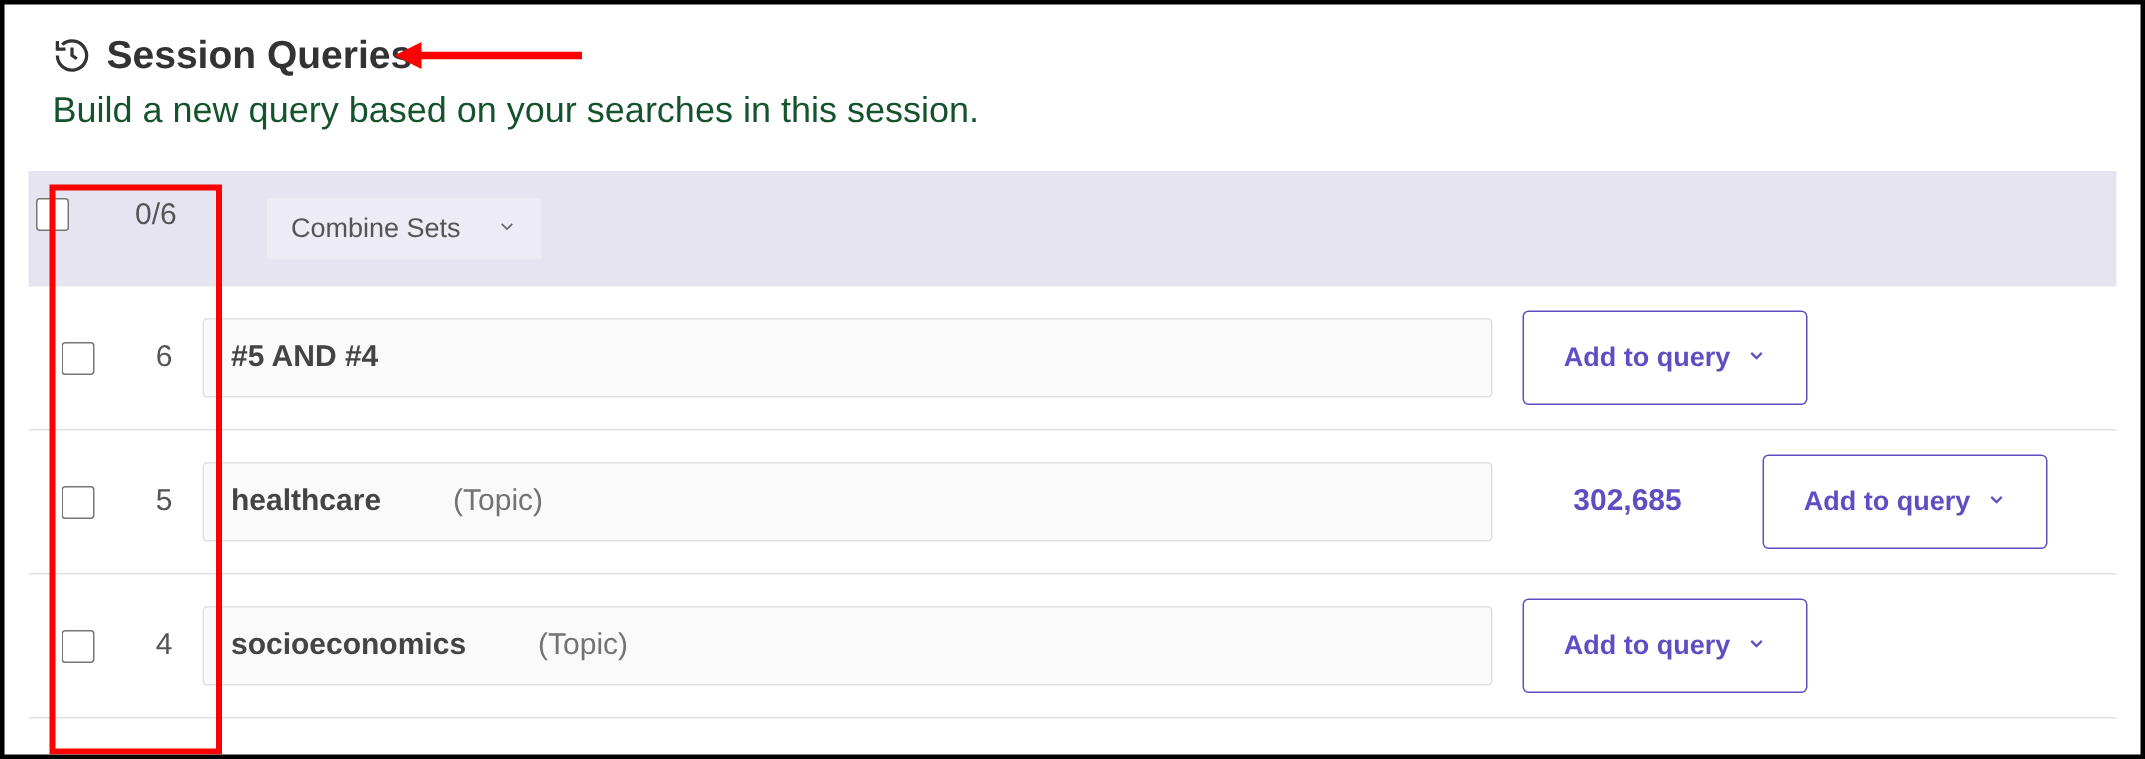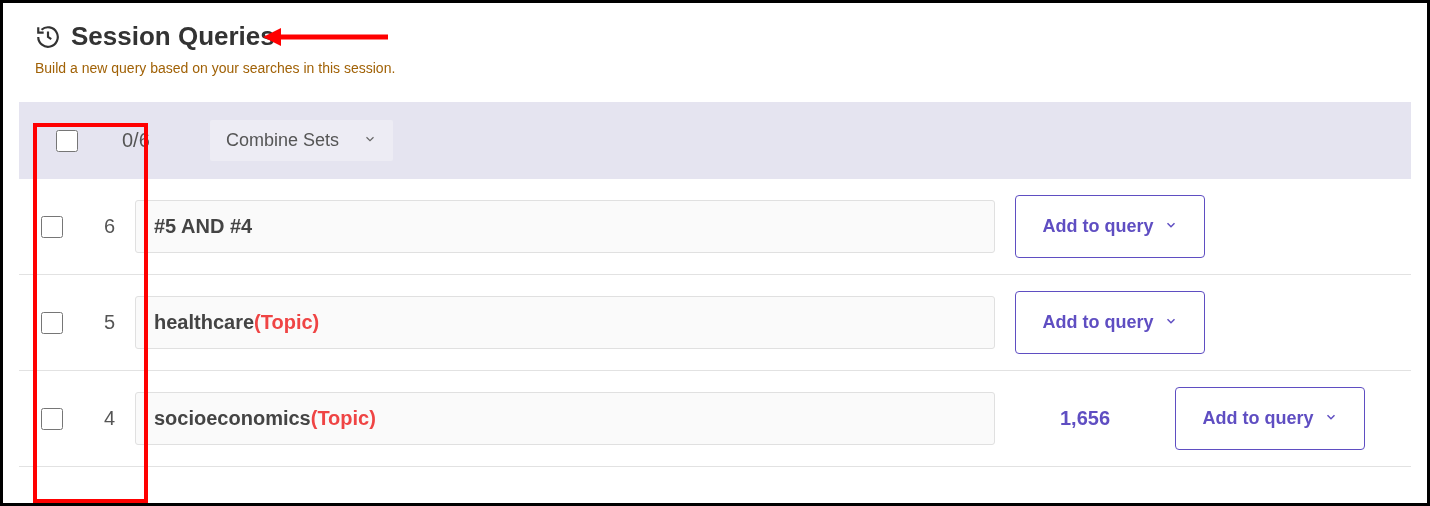--- a/index.html
+++ b/index.html
@@ -31,33 +31,33 @@
       position: absolute;
       left: 260px;
       top: 22px;
       width: 125px;
       height: 24px;
       pointer-events: none;
     }
 
     .subtitle {
       padding: 0 24px 22px 32px;
-      font-size: 14px;
-      color: #a16207;
+      font-size: 24px;
+      color: #14532d;
     }
 
     .panel {
       margin: 4px 16px 0 16px;
     }
 
     .panel-header {
       background: #e5e4f0;
       display: flex;
-      align-items: center;
-      padding: 18px 37px;
+      align-items: flex-start;
+      padding: 18px 5px;
       gap: 32px;
     }
 
     .chk {
       width: 22px;
       height: 22px;
       accent-color: #555;
     }
 
     .sel-count {
@@ -106,21 +106,21 @@
       border-radius: 3px;
       padding: 14px 18px;
       min-height: 52px;
       font-size: 20px;
       color: #555;
       display: flex;
       align-items: flex-end;
       max-width: 860px;
     }
     .querybox .bold { font-weight: 700; color: #444; }
-    .querybox .light { color: #ef4444; font-weight: 700; }
+    .querybox .light { color: #737373; font-weight: 400; margin-left: 48px; }
 
     .count {
       color: #5f4ec2;
       font-size: 20px;
       font-weight: 600;
       min-width: 140px;
       text-align: center;
     }
 
     .add-btn {
@@ -204,38 +204,38 @@
     </button>
   </div>
 
   <div class="row">
     <input type="checkbox" class="chk" style="">
     <span class="rownum">5</span>
     <div class="querybox">
       <span class="bold">healthcare</span>
       <span class="light"> (Topic)</span>
     </div>
+    <span class="count">302,685</span>
     <button class="add-btn">
       <span>Add to query</span>
       <span>
         <svg width="14" height="14" viewBox="0 0 24 24" fill="none" stroke="#5f4ec2" stroke-width="2.5">
           <polyline points="6 9 12 15 18 9"></polyline>
         </svg>
       </span>
     </button>
   </div>
 
   <div class="row">
     <input type="checkbox" class="chk" style="">
     <span class="rownum">4</span>
     <div class="querybox">
       <span class="bold">socioeconomics</span>
       <span class="light"> (Topic)</span>
     </div>
-    <span class="count">1,656</span>
     <button class="add-btn">
       <span>Add to query</span>
       <span>
         <svg width="14" height="14" viewBox="0 0 24 24" fill="none" stroke="#5f4ec2" stroke-width="2.5">
           <polyline points="6 9 12 15 18 9"></polyline>
         </svg>
       </span>
     </button>
   </div>
 

